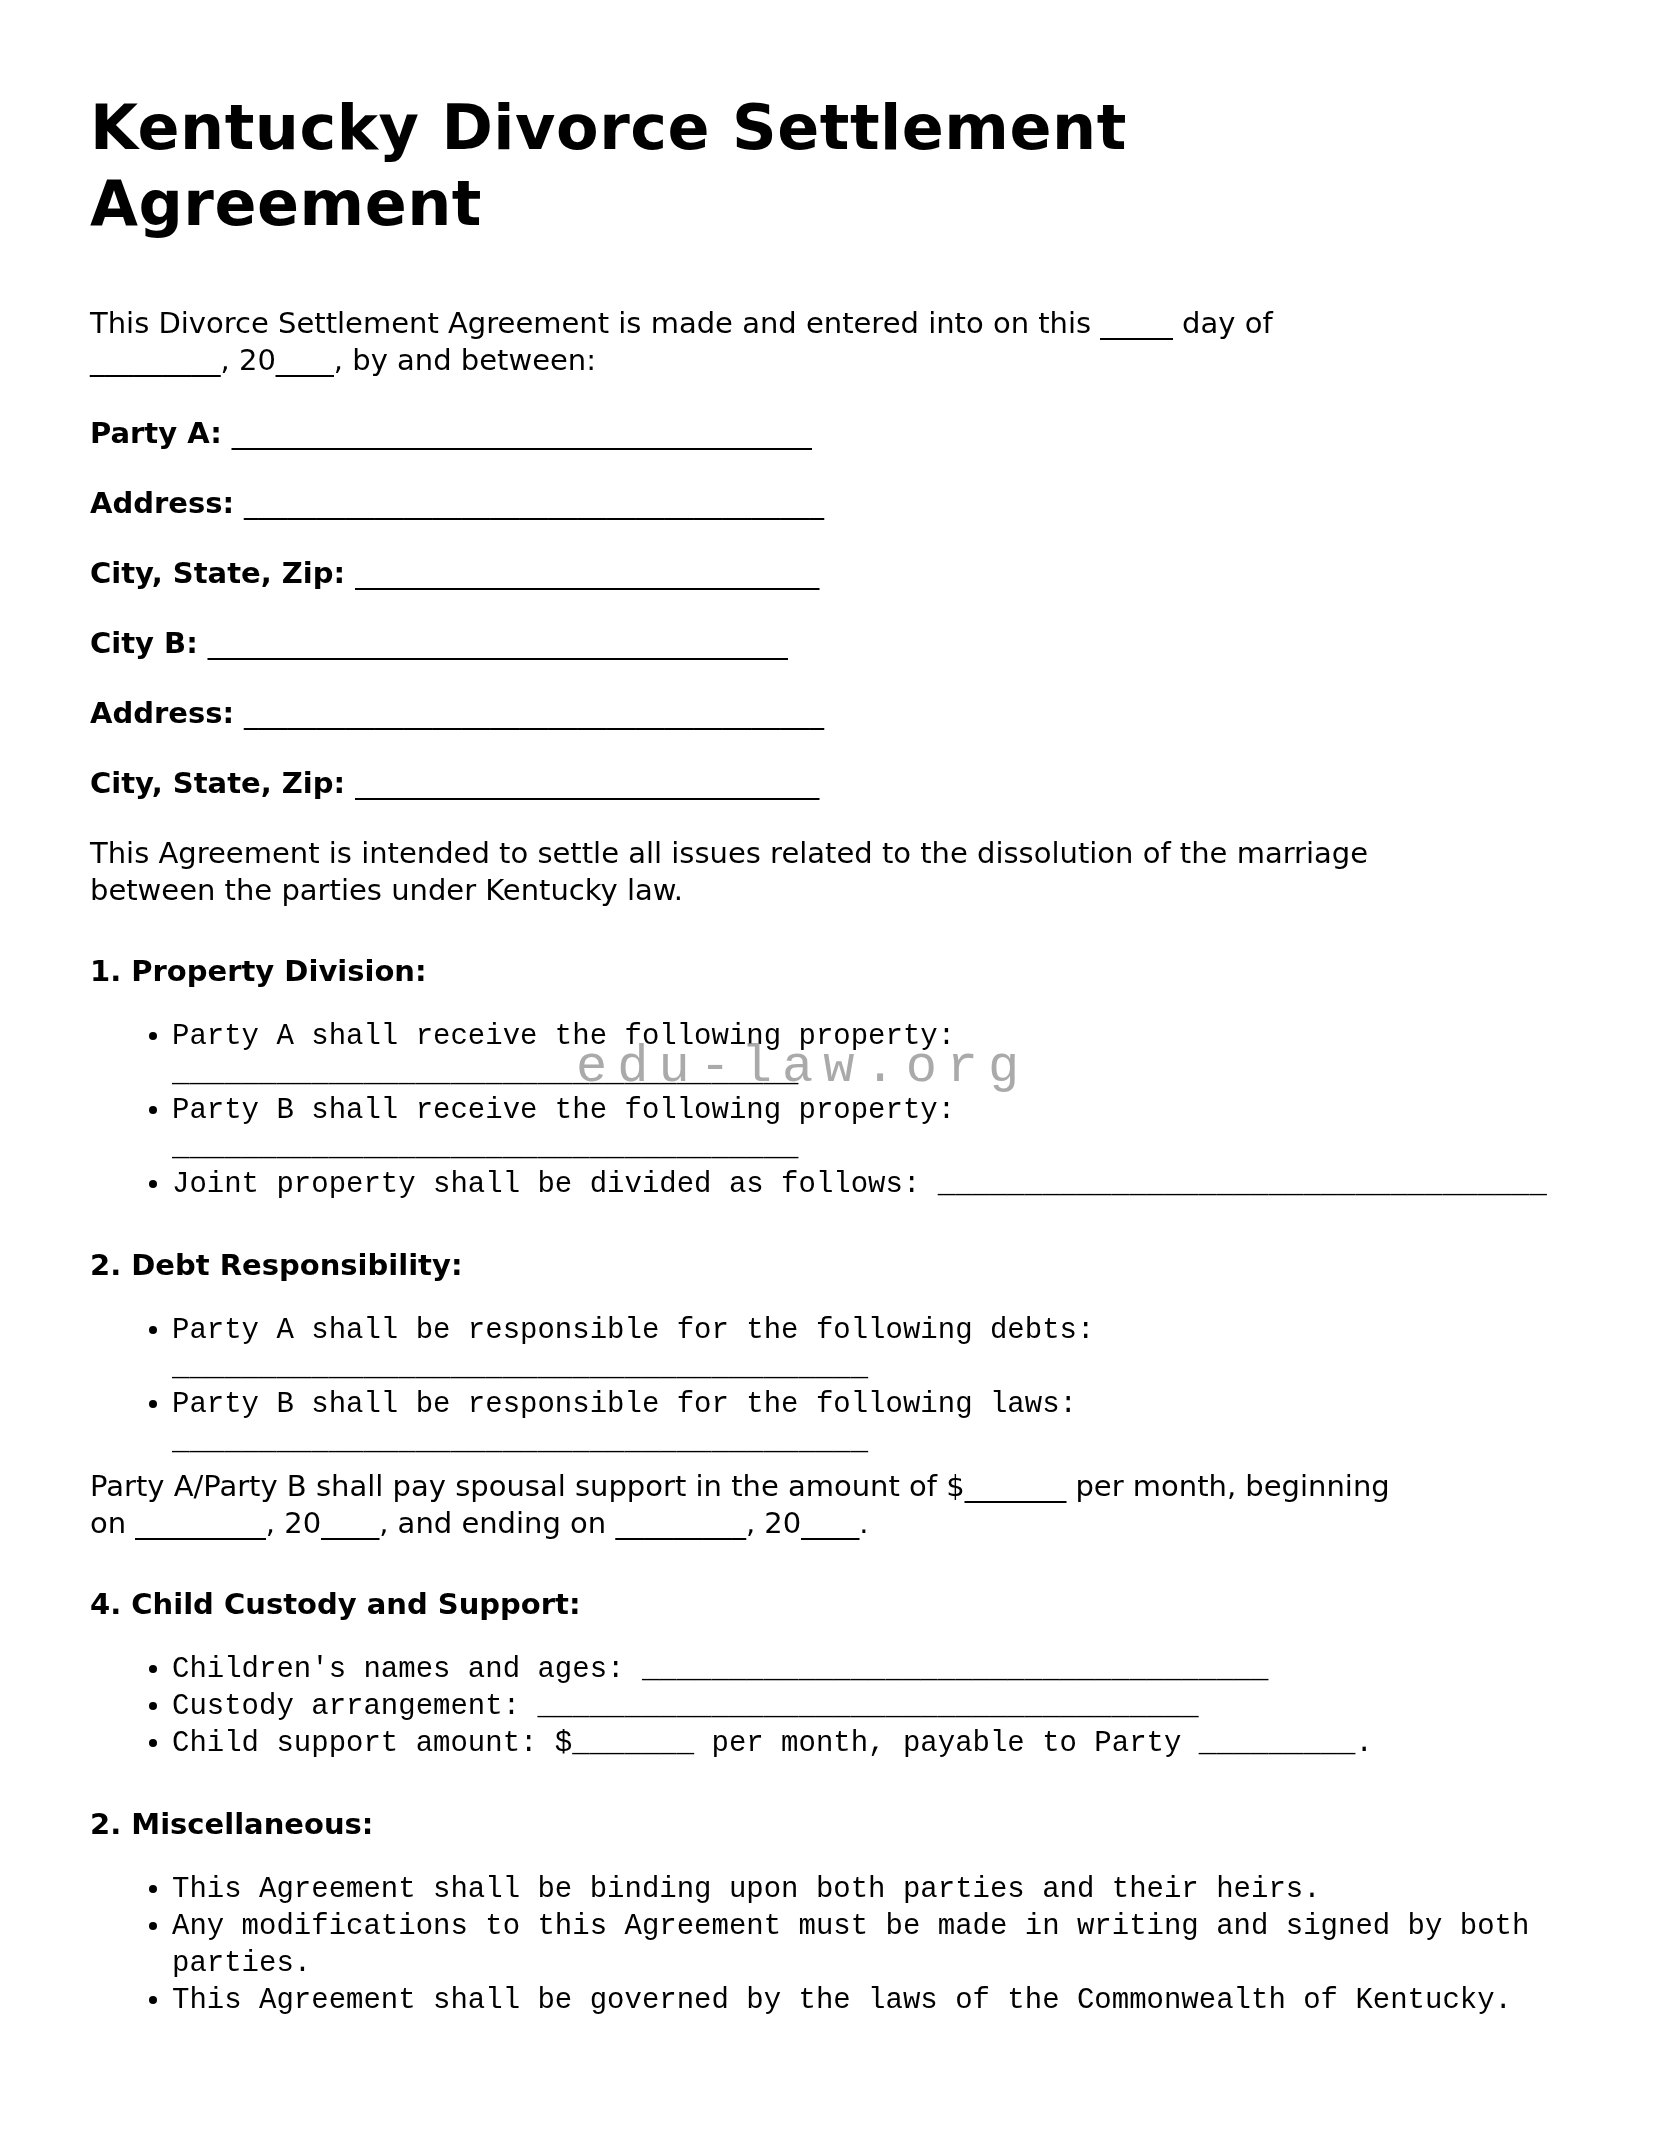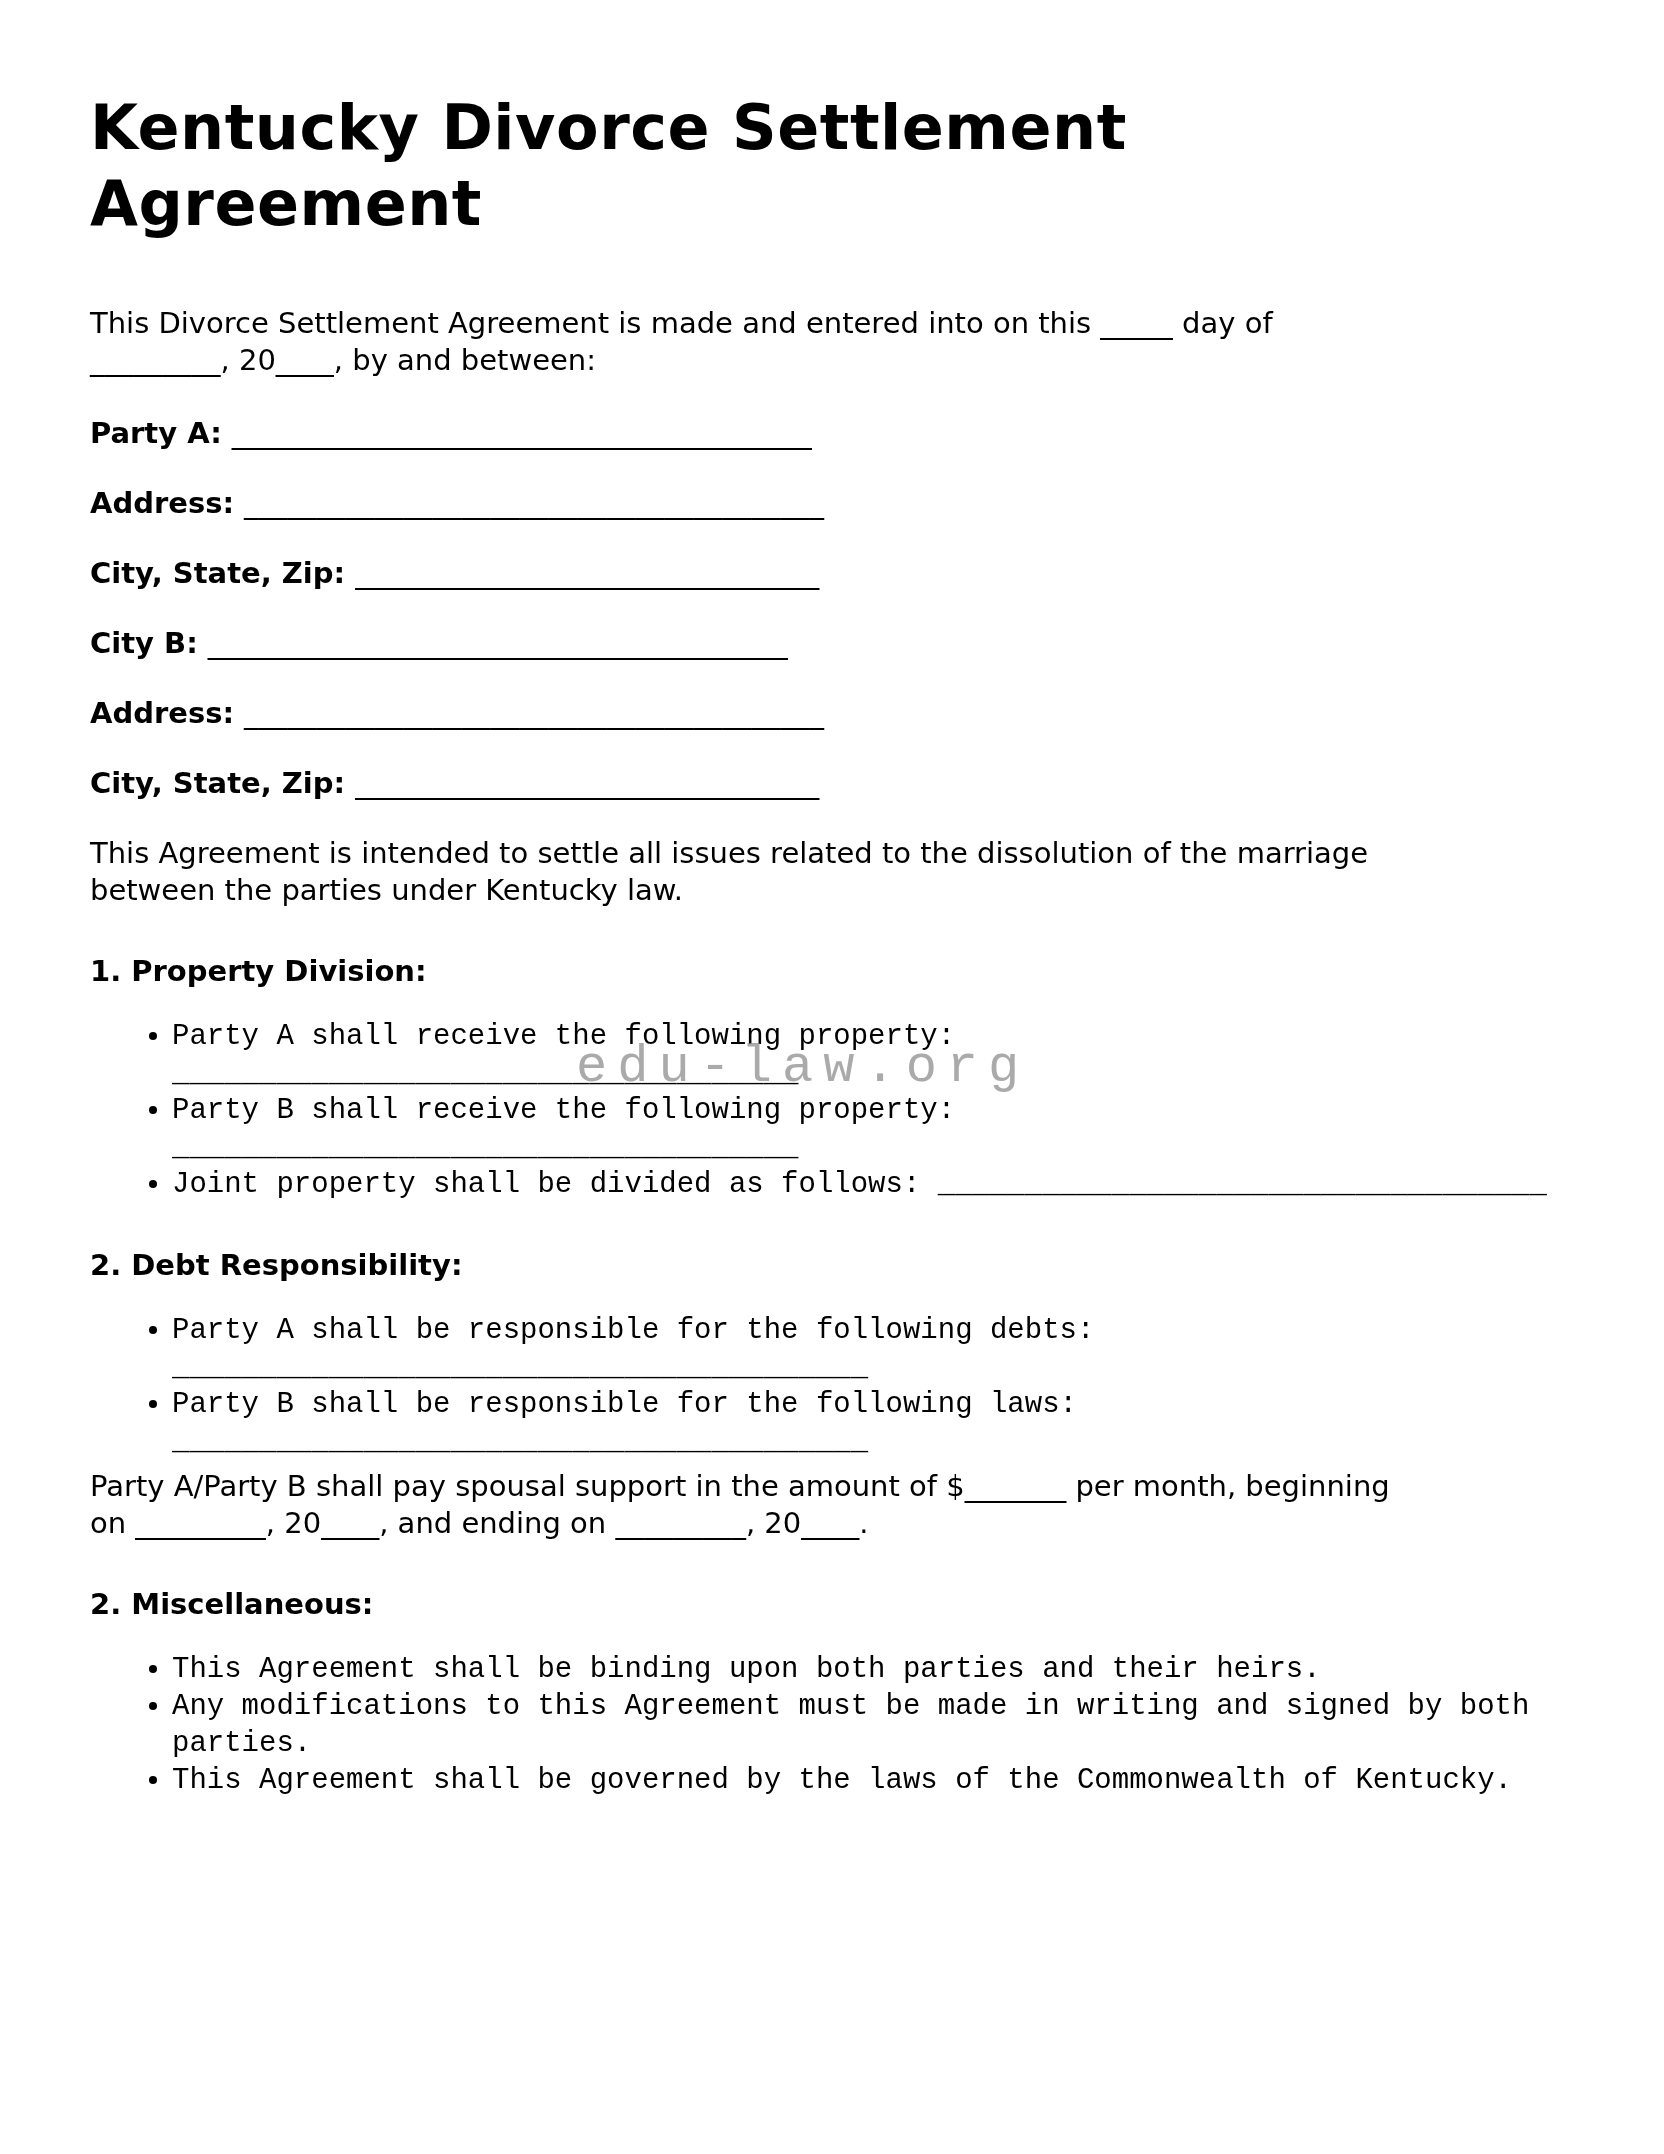--- a/index.html
+++ b/index.html
@@ -123,20 +123,26 @@
   <ul class="bullet-list">
     <li>Party A shall be responsible for the following debts:
 ________________________________________</li>
     <li>Party B shall be responsible for the following laws:
 ________________________________________</li>
   </ul>
 
   <p class="para">Party A/Party B shall pay spousal support in the amount of $_______ per month, beginning
 on _________, 20____, and ending on _________, 20____.</p>
 
+  <h2 class="section-heading">4. Child Custody and Support:</h2>
+  <ul class="bullet-list">
+    <li>Children's names and ages: ____________________________________</li>
+    <li>Custody arrangement: ______________________________________</li>
+    <li>Child support amount: $_______ per month, payable to Party _________.</li>
+  </ul>
 
   <h2 class="section-heading">2. Miscellaneous:</h2>
   <ul class="bullet-list">
     <li>This Agreement shall be binding upon both parties and their heirs.</li>
     <li>Any modifications to this Agreement must be made in writing and signed by both
 parties.</li>
     <li>This Agreement shall be governed by the laws of the Commonwealth of Kentucky.</li>
   </ul>
 
 </div>

